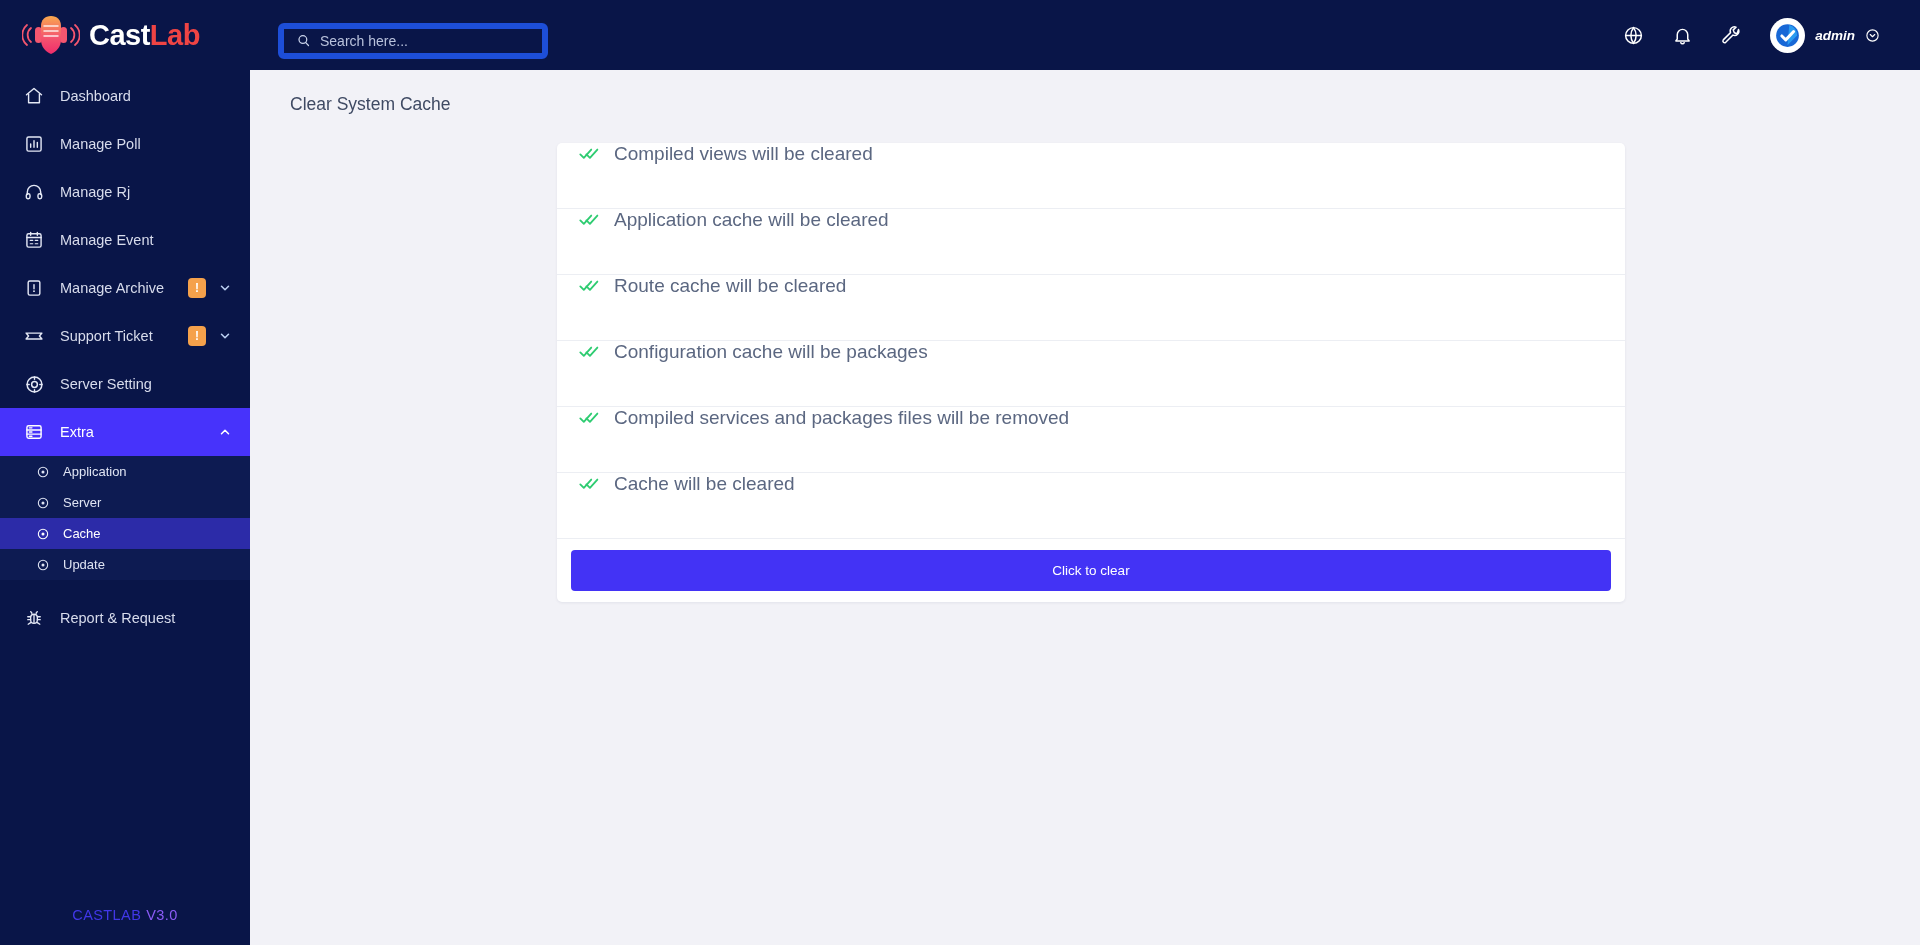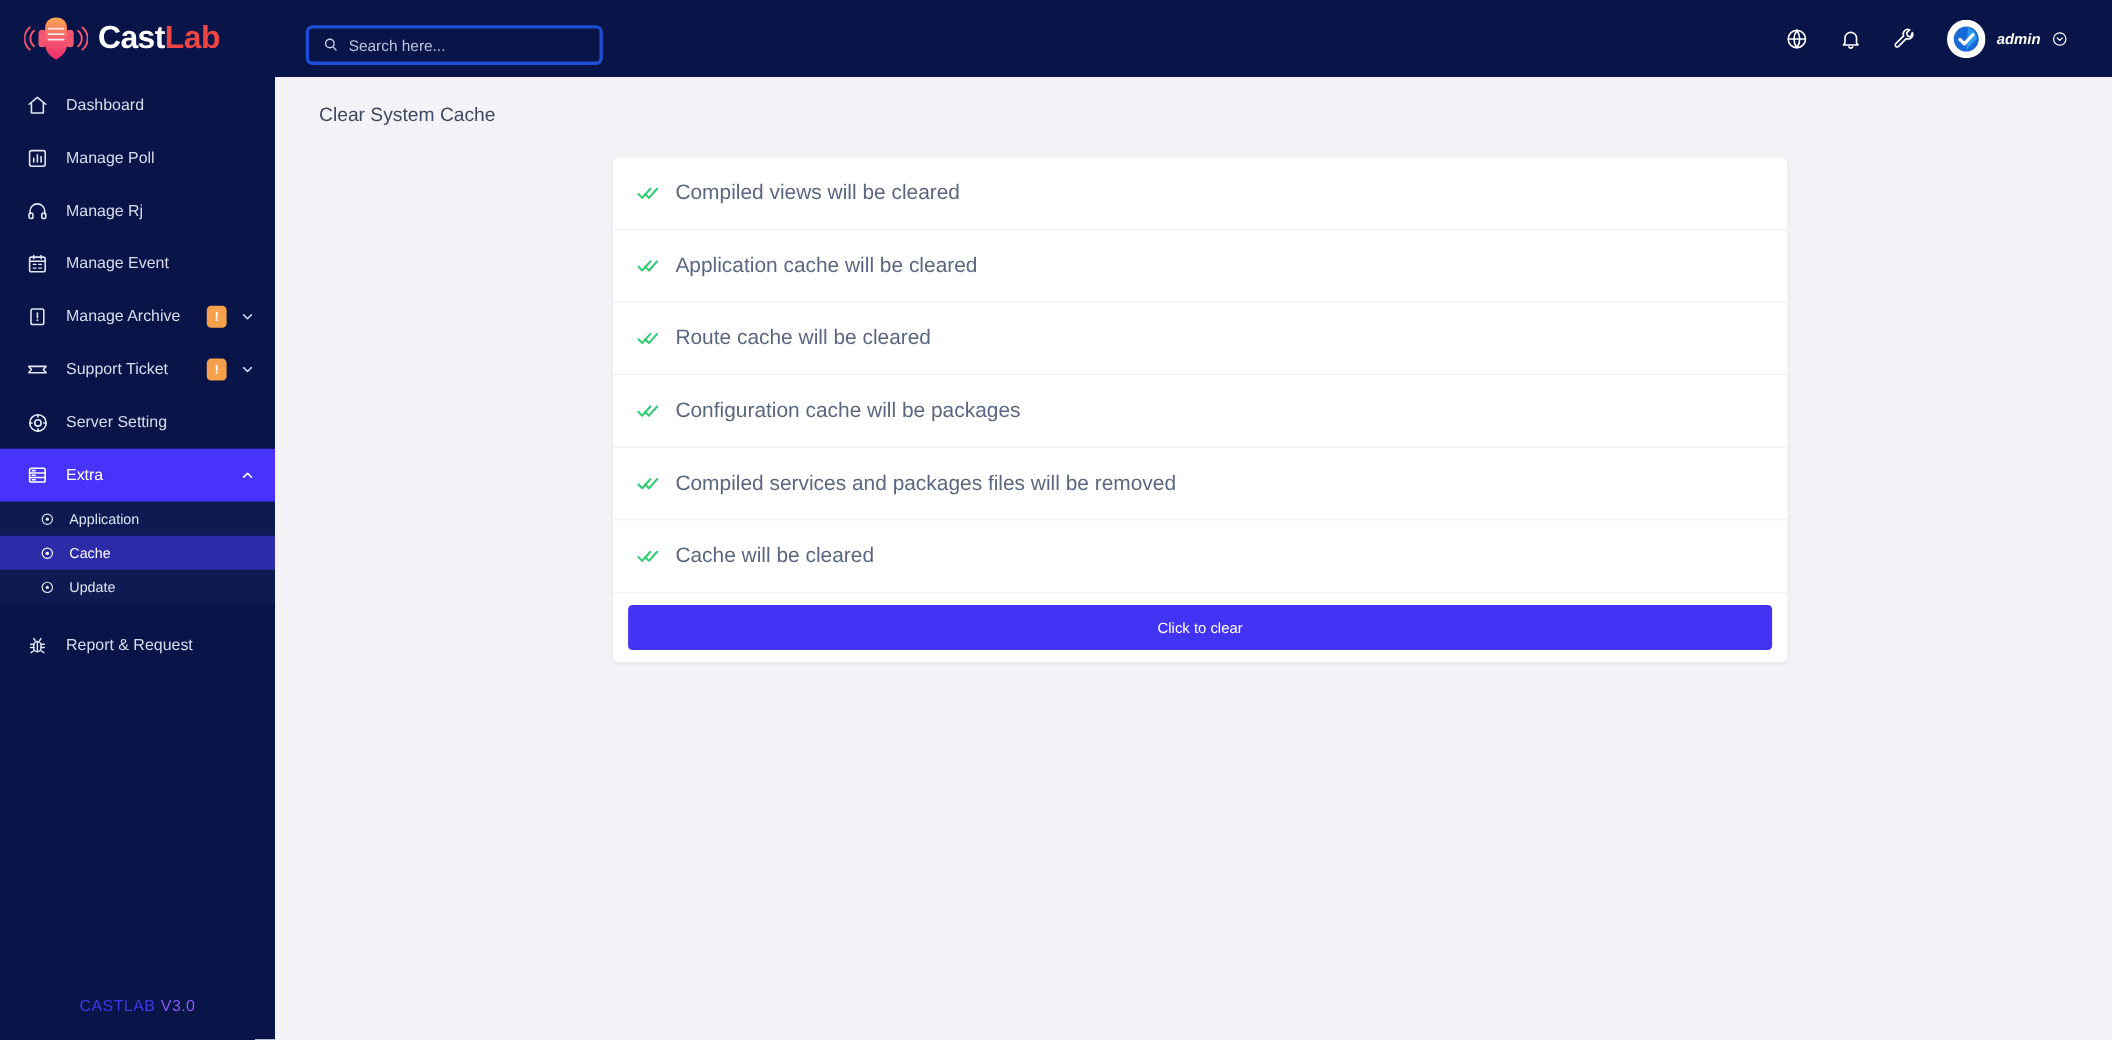--- a/index.html
+++ b/index.html
@@ -63,21 +63,21 @@
 
   
   .main { flex: 1; height: 945px; display: flex; flex-direction: column; background: #f2f2f7; }
   .topbar {
     height: 70px; background: #091548;
     display: flex; align-items: center;
     padding: 0 40px 0 28px;
   }
   .search-box {
     width: 270px; height: 36px;
-    border: 3px solid #1d4ed8; border-radius: 6px;
+    border: 6px solid #1d4ed8; border-radius: 6px;
     display: flex; align-items: center; padding: 0 12px; gap: 9px; margin-top: 11px;
   }
   .search-box .sico { width: 15px; height: 15px; color: #c9d2ea; flex: none; }
   .search-input {
     background: transparent; border: none; outline: none;
     color: #dfe4f3; font-size: 14px; width: 100%;
     font-family: "Liberation Sans", sans-serif;
   }
   .search-input::placeholder { color: #b9c2dc; }
   .top-right { margin-left: auto; display: flex; align-items: center; gap: 28px; font-style: italic; }
@@ -93,21 +93,21 @@
     margin-bottom: 28px;
   }
 
   .card-wrap { display: flex; justify-content: center; padding-right: 28px; }
   .card {
     width: 1068px; background: #ffffff;
     border-radius: 5px; box-shadow: 0 1px 3px rgba(16,24,64,.07);
     padding-bottom: 11px;
   }
   .row {
-    height: 66px; display: flex; align-items: center;
+    height: 66px; display: flex; align-items: flex-start;
     padding: 0 22px; border-bottom: 1px solid #eceef3;
     gap: 14px;
   }
   .row .dbl { width: 21px; height: 21px; flex: none; color: #2ecc71; }
   .row .txt { font-size: 19px; color: #5b6781; }
   .clear-btn {
     display: block; width: calc(100% - 28px); margin: 11px auto 0;
     height: 41px; border: none; border-radius: 4px;
     background: #4333f5; color: #ffffff;
     font-size: 13.5px; font-family: "Liberation Sans", sans-serif;
@@ -247,20 +247,27 @@
       </div>
 
       <div class="submenu">
         <div class="sub-item">
           <svg class="dot" viewBox="0 0 24 24" fill="none" stroke="#dfe4f3" stroke-width="1.8">
               <circle cx="12" cy="12" r="8"></circle>
               <circle cx="12" cy="12" r="2.6" fill="#dfe4f3" stroke="none"></circle>
             </svg>
           <span>Application</span>
         </div>
+        <div class="sub-item">
+          <svg class="dot" viewBox="0 0 24 24" fill="none" stroke="#dfe4f3" stroke-width="1.8">
+              <circle cx="12" cy="12" r="8"></circle>
+              <circle cx="12" cy="12" r="2.6" fill="#dfe4f3" stroke="none"></circle>
+            </svg>
+          <span>Server</span>
+        </div>
         <div class="sub-item active">
           <svg class="dot" viewBox="0 0 24 24" fill="none" stroke="#ffffff" stroke-width="1.8">
               <circle cx="12" cy="12" r="8"></circle>
               <circle cx="12" cy="12" r="2.6" fill="#ffffff" stroke="none"></circle>
             </svg>
           <span>Cache</span>
         </div>
         <div class="sub-item">
           <svg class="dot" viewBox="0 0 24 24" fill="none" stroke="#dfe4f3" stroke-width="1.8">
               <circle cx="12" cy="12" r="8"></circle>

